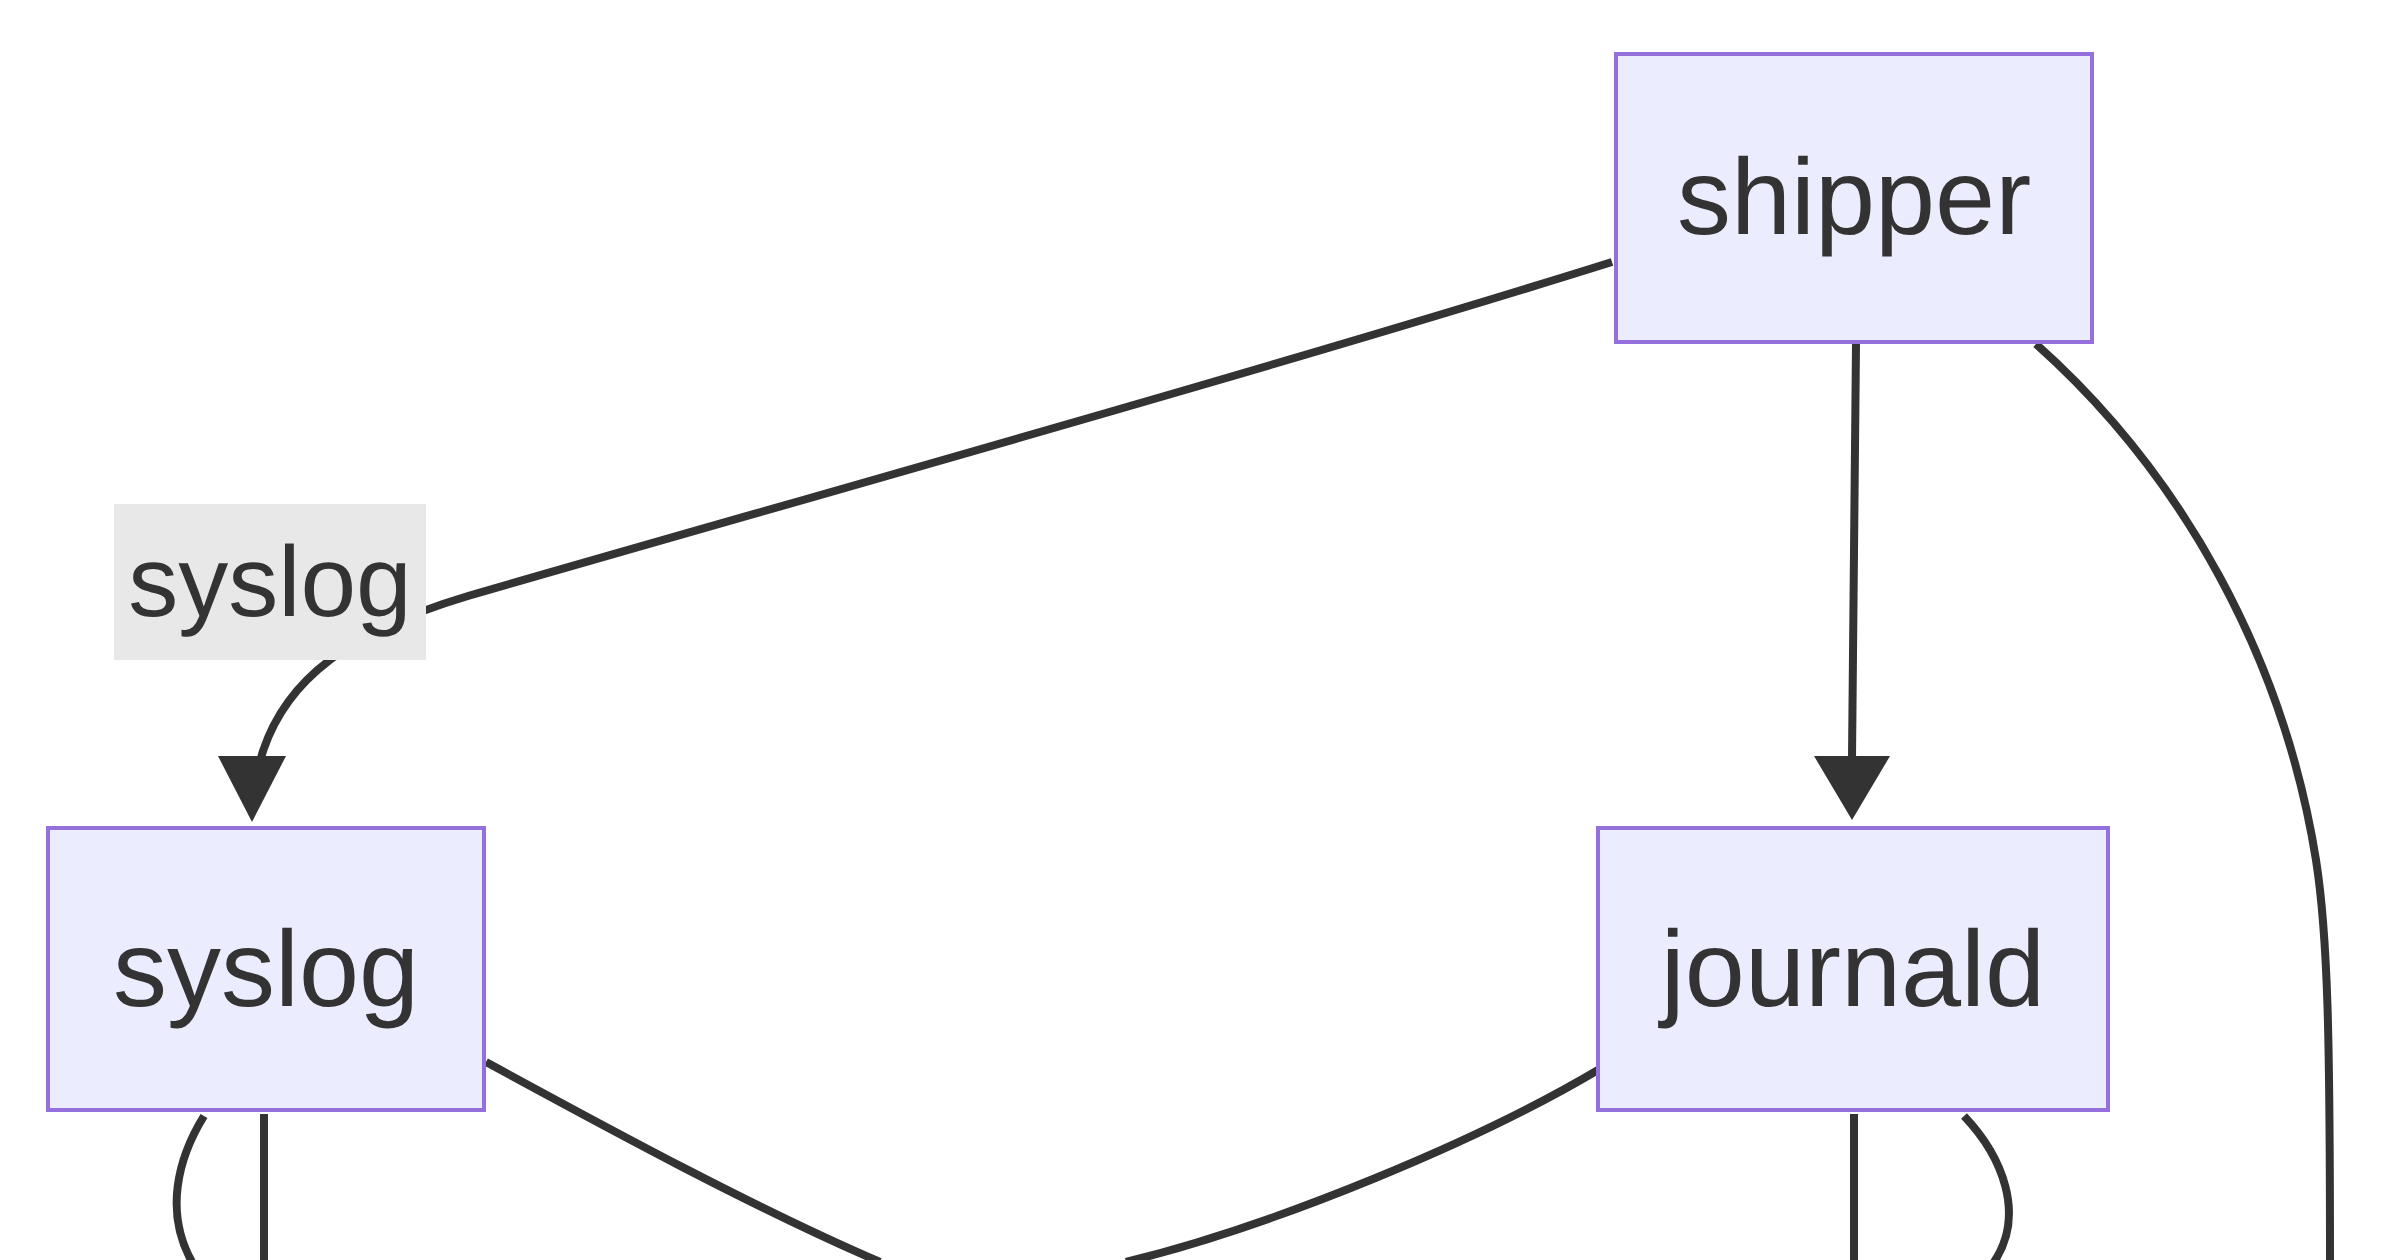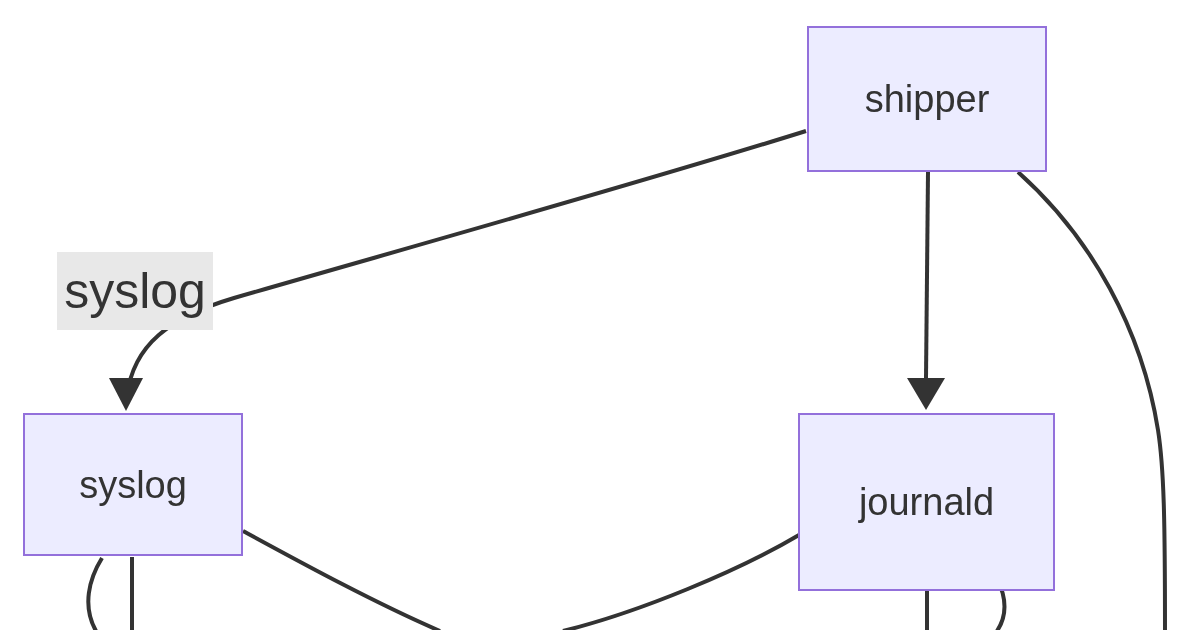--- a/index.html
+++ b/index.html
@@ -34,21 +34,21 @@
     position:absolute;
     box-sizing:border-box;
     background:var(--node-fill);
     border:2px solid var(--node-border);
     display:flex;
     align-items:center;
     justify-content:center;
   }
   .node-label{
     color:var(--text);
-    font-size:38px;
+    font-size:54px;
     line-height:1;
     white-space:nowrap;
     text-align:right;
   }
   .edge-label{
     position:absolute;
     background:var(--edge-label-bg);
     display:flex;
     align-items:center;
     justify-content:center;
@@ -93,17 +93,17 @@
   </div>
 
   <div class="node" style="left:807px; top:26px; width:240px; height:146px;">
     <span class="node-label">shipper</span>
   </div>
 
   <div class="node" style="left:23px; top:413px; width:220px; height:143px;">
     <span class="node-label">syslog</span>
   </div>
 
-  <div class="node" style="left:798px; top:413px; width:257px; height:178px;">
+  <div class="node" style="left:798px; top:413px; width:257px; height:143px;">
     <span class="node-label">journald</span>
   </div>
 
 </div>
 
 </body></html>

